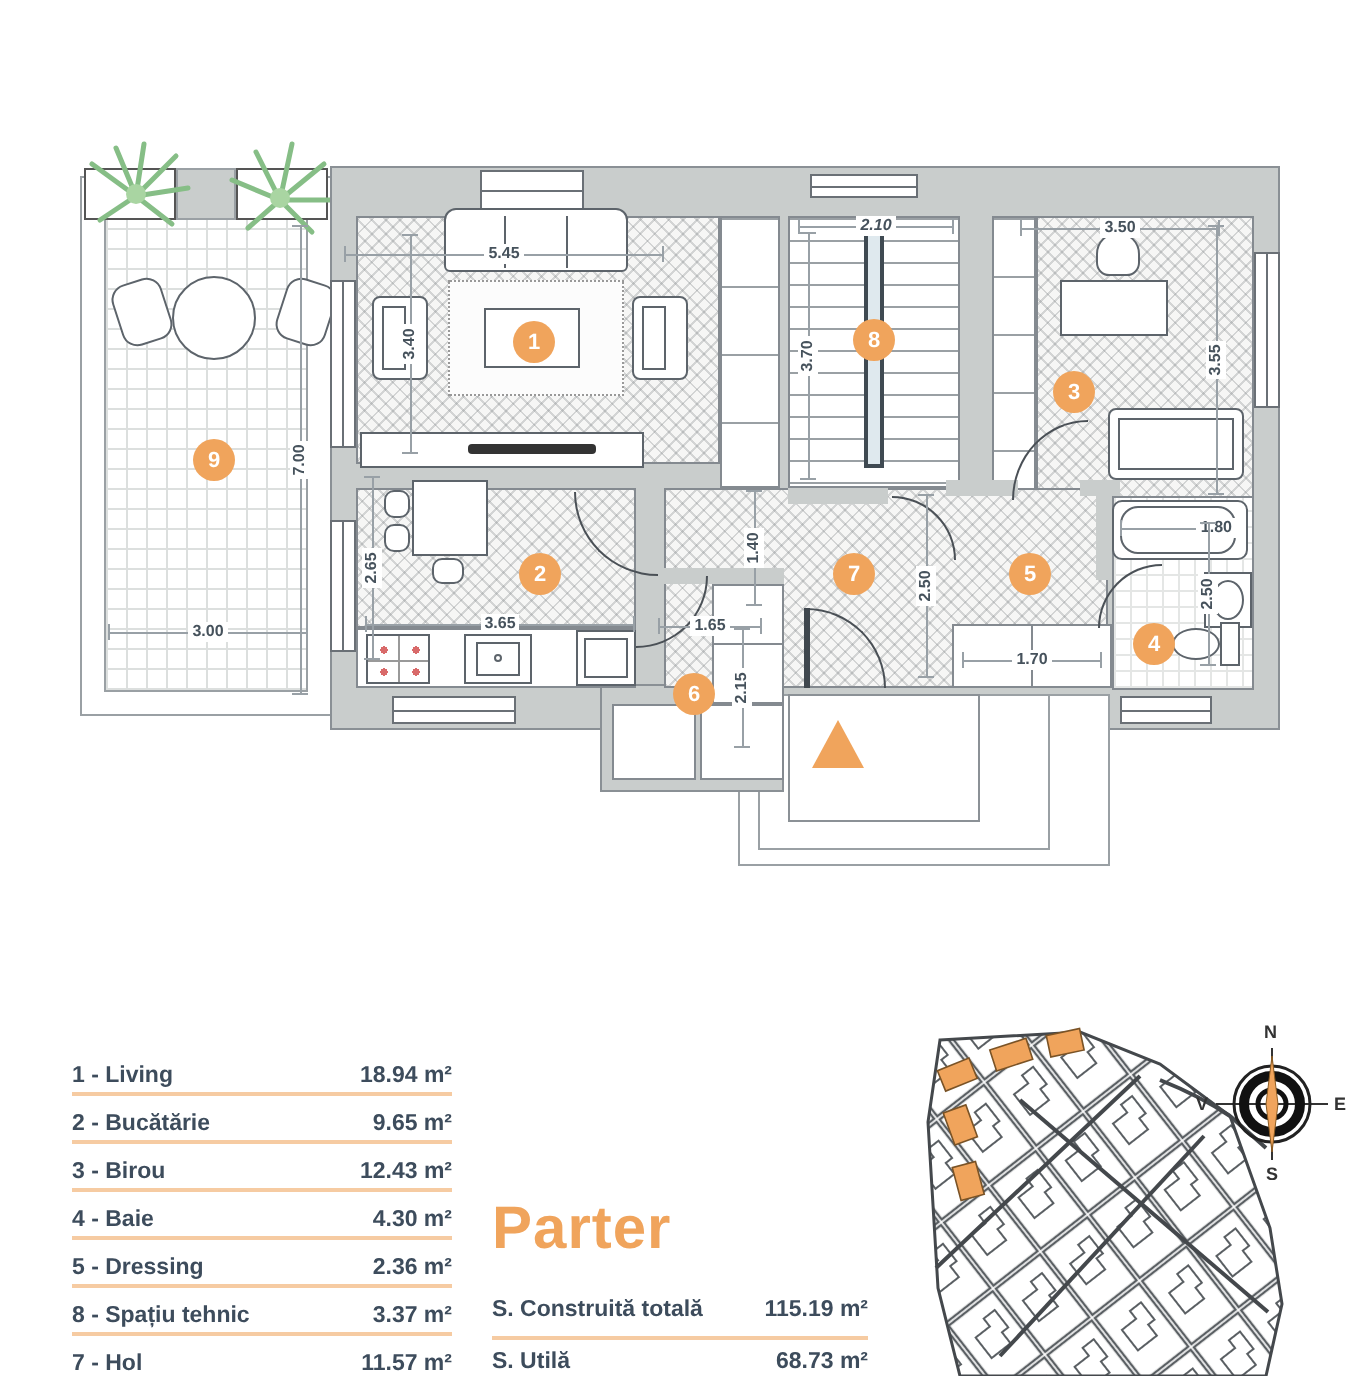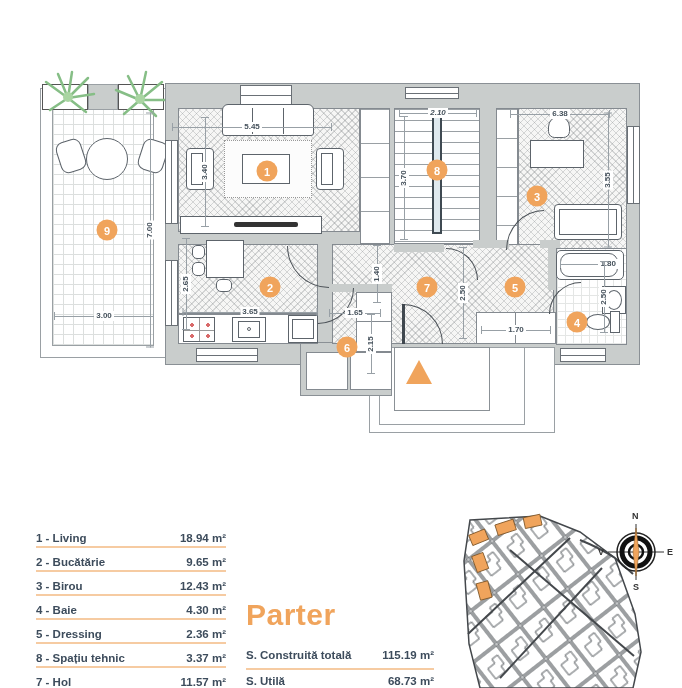--- a/index.html
+++ b/index.html
@@ -206,21 +206,21 @@
       <div class="dim" style="left: 404px; top: 178px; width: 124px; transform: translate(-50%, -50%) rotate(-90deg);">
         <i class="ln"></i>
         <i class="t1"></i>
         <i class="t2"></i>
         <span class="lb">3.70</span>
       </div>
       <div class="dim" style="left: 560px; top: 114px; width: 100px; transform: translate(-50%, -50%);">
         <i class="ln"></i>
         <i class="t1"></i>
         <i class="t2"></i>
-        <span class="lb">6.38</span>
+        <span class="lb">3.50</span>
       </div>
       <div class="dim" style="left: 608px; top: 180px; width: 135px; transform: translate(-50%, -50%) rotate(-90deg);">
         <i class="ln"></i>
         <i class="t1"></i>
         <i class="t2"></i>
         <span class="lb">3.55</span>
       </div>
       <div class="dim" style="left: 150px; top: 230px; width: 235px; transform: translate(-50%, -50%) rotate(-90deg);">
         <i class="ln"></i>
         <i class="t1"></i>

